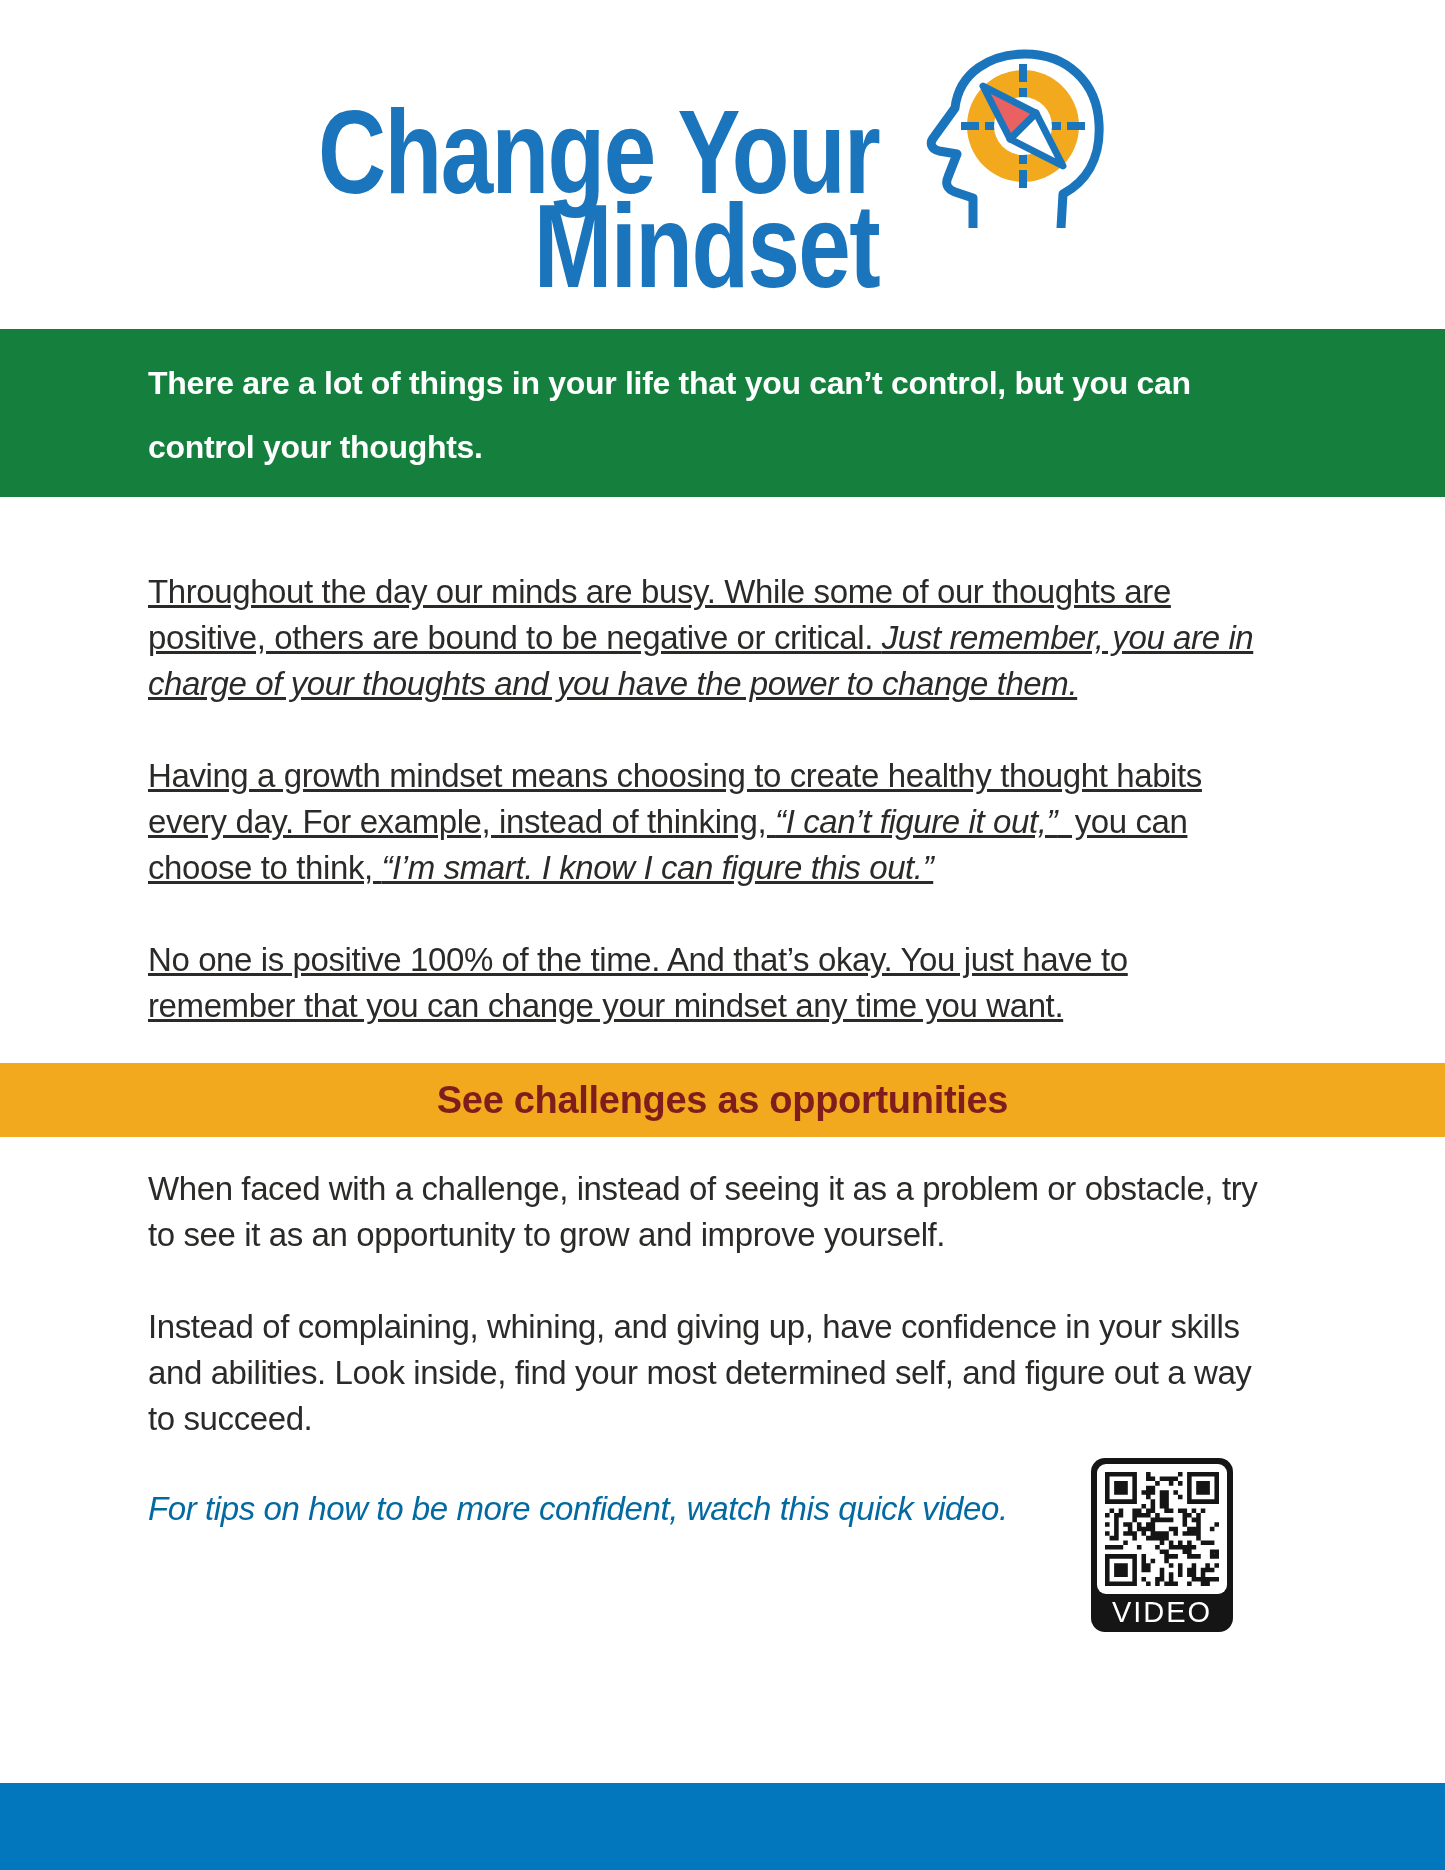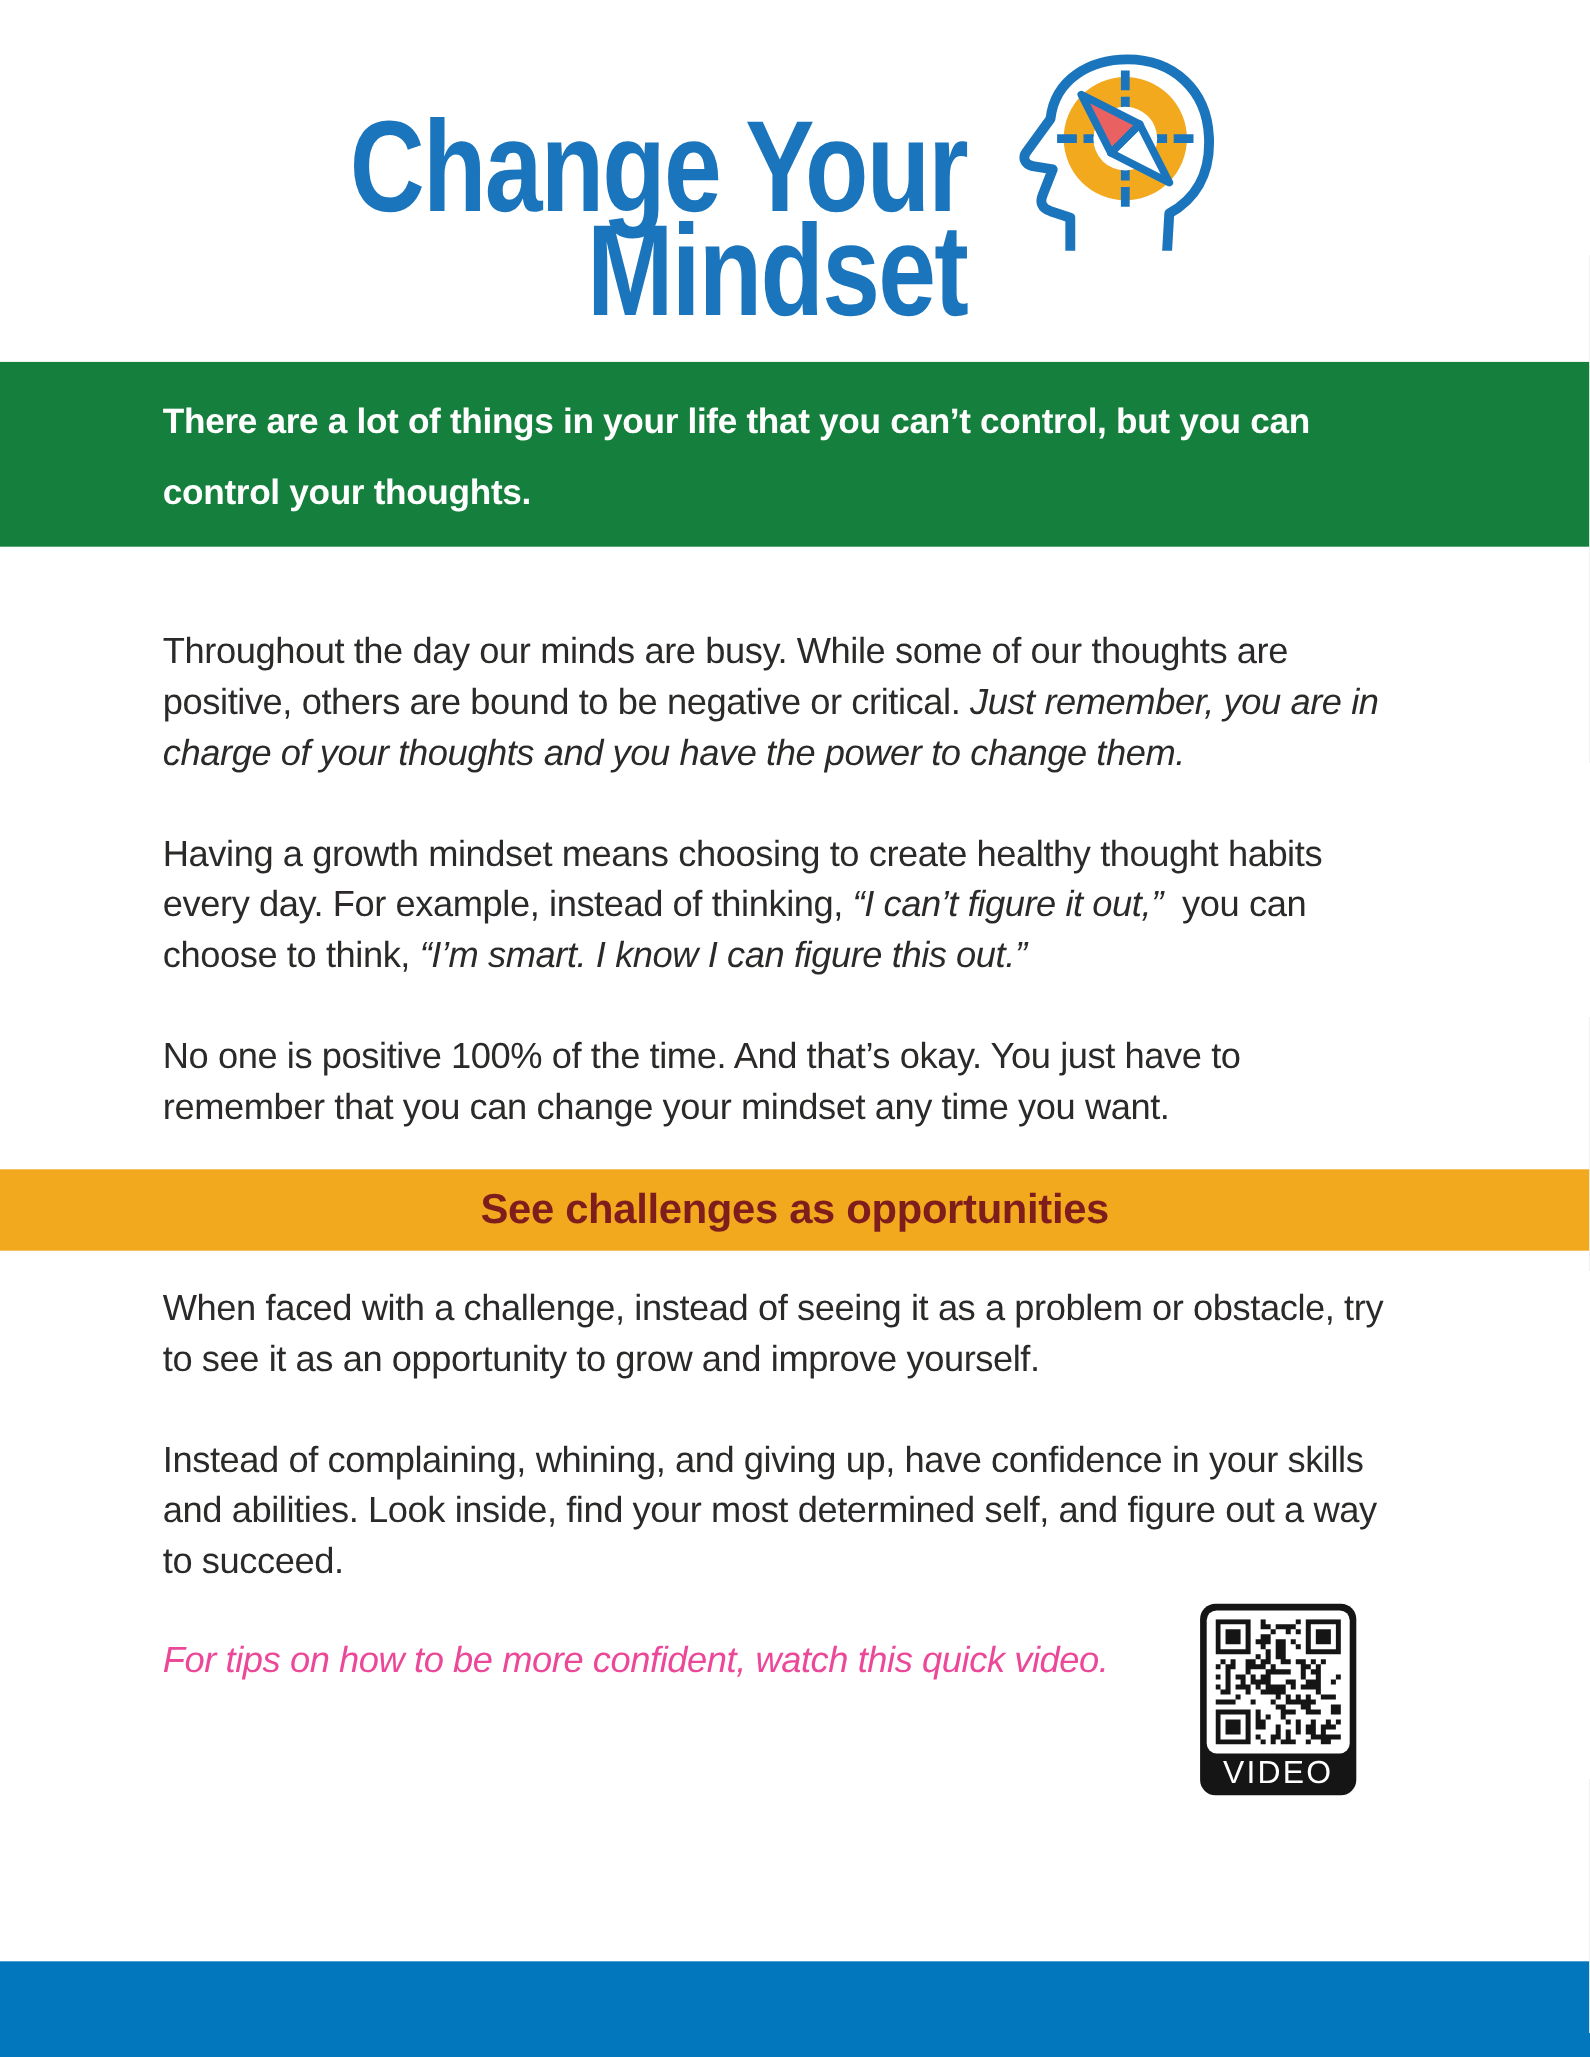--- a/index.html
+++ b/index.html
@@ -35,35 +35,35 @@
     background:#F2A91E;color:#7f1d1d;
     font-weight:bold;font-size:38px;line-height:74px;letter-spacing:-.3px;
     text-align:center;
   }
 
   
   .content{
     padding-left:148px;color:#2B2A29;
     font-size:33px;line-height:46px;letter-spacing:-.4px;
   }
-  .content-top{padding-top:72px;}
+  .content-top{padding-top:72px;text-decoration:underline;}
   .content-bottom{padding-top:29px;}
   .body-p{margin:0 0 46px 0;}
   .body-p:last-child{margin-bottom:0;}
   .line{display:block;white-space:pre;}
   em{font-style:italic;}
 
   
   .video-row{
     display:flex;justify-content:space-between;align-items:flex-start;
     margin:16px 212px 0 148px;
   }
   .video-tip{
     margin-top:32px;font-style:italic;
-    color:#ec4899;font-size:33px;letter-spacing:-.4px;white-space:pre;text-align:right;
+    color:#0369a1;font-size:33px;letter-spacing:-.4px;white-space:pre;text-align:right;
   }
   .qr-badge{
     width:142px;box-sizing:border-box;
     background:#151515;border-radius:14px;
     padding:6px 6px 0 6px;
   }
   .qr-white{
     background:#ffffff;border-radius:9px;
     width:130px;height:130px;box-sizing:border-box;padding:8px;
   }

